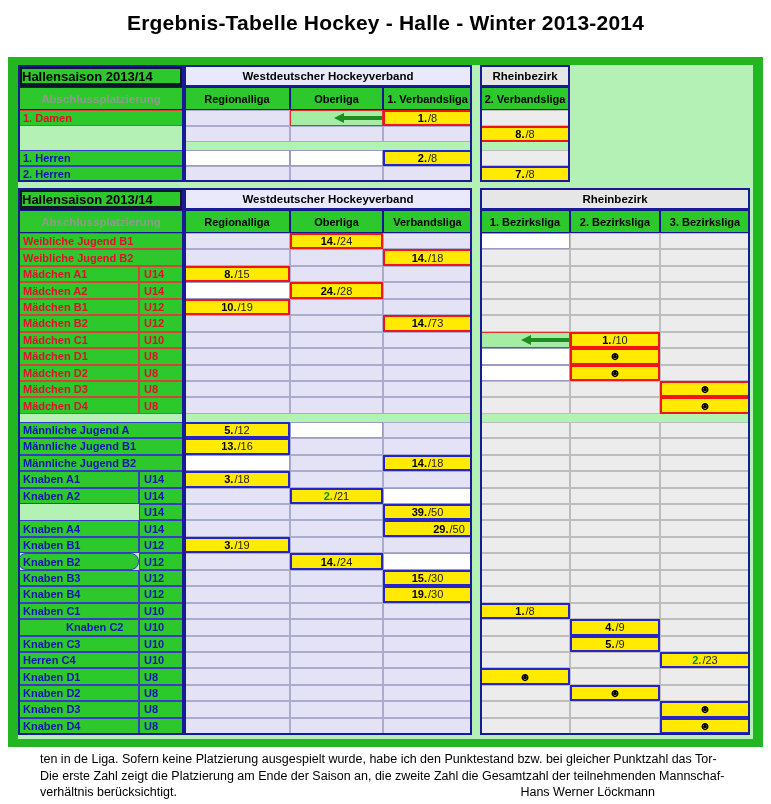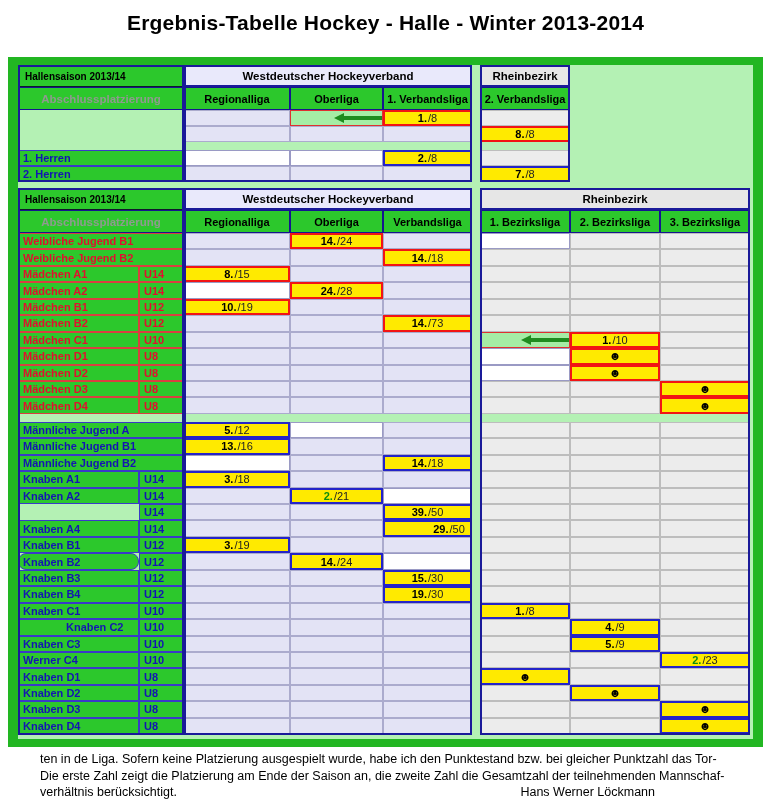--- a/index.html
+++ b/index.html
@@ -19,21 +19,21 @@
   .tbl{position:relative;display:grid;background:#B4F1B4;width:732px;}
   .tbl2{margin-top:6px;}
   .cell{
     box-sizing:border-box;display:flex;align-items:center;justify-content:center;
     font-weight:bold;font-size:11px;overflow:hidden;white-space:nowrap;color:#000;
   }
   .green{background:#2CC82C;}
   .lab{justify-content:flex-start;padding-left:4px;}
   .lab.f{color:#E0102E;border:1px solid #D84040;}
   .lab.m{color:#1414B4;border:1px solid #3A3AC8;}
-  .hdr-season{font-size:10px;justify-content:flex-start;padding-left:6px;border:1px solid #0f172a;}
+  .hdr-season{font-size:13px;justify-content:flex-start;padding-left:0;border:4px solid #0f172a;}
   .hdr-place{color:#8F9A8F;font-size:11.5px;border:1px solid #15158F;}
   .hdr-wdh{background:#E9E9FB;border:2px solid #1A1A99;font-size:11.5px;}
   .hdr-rb{background:#E6E6E6;border:2px solid #1A1A99;font-size:11.5px;}
   .hdr-league{background:#2CC82C;border:1px solid #15158F;}
   .lav{background:#E3E3F5;border:1px solid #ABABCD;}
   .gry{background:#ECECEC;border:1px solid #BDBDBD;}
   .wht{background:#FFFFFF;border:1px solid #9A9AC4;}
   .val{background:#FFEA00;}
   .val.f{border:2px solid #F21414;}
   .val.m{border:2px solid #2424C8;}
@@ -63,20 +63,21 @@
   <div class="inner" id="tables-root">
       <div class="tbl tbl1" style="grid-template-columns: 121px 45px 106px 93px 89px 8px 90px 90px 90px; grid-template-rows: 22px 23px 16px 16px 8px 16px 16px; height: 117px;">
         <div class="cell green hdr-season" style="grid-area: 1 / 1 / auto / 3;">Hallensaison 2013/14</div>
         <div class="cell hdr-wdh" style="grid-area: 1 / 3 / auto / 6;">Westdeutscher Hockeyverband</div>
         <div class="cell hdr-rb" style="grid-area: 1 / 7 / auto / 8;">Rheinbezirk</div>
         <div class="cell green hdr-place" style="grid-area: 2 / 1 / auto / 3;">Abschlussplatzierung</div>
         <div class="cell green hdr-league" style="grid-area: 2 / 3 / auto / 4;">Regionalliga</div>
         <div class="cell green hdr-league" style="grid-area: 2 / 4 / auto / 5;">Oberliga</div>
         <div class="cell green hdr-league" style="grid-area: 2 / 5 / auto / 6;">1. Verbandsliga</div>
         <div class="cell green hdr-league" style="grid-area: 2 / 7 / auto / 8;">2. Verbandsliga</div>
+        <div class="cell green lab f" style="grid-area: 3 / 1 / auto / 3;">1. Damen</div>
         <div class="cell lav" style="grid-area: 3 / 3 / auto / 4;"></div>
         <div class="cell arrcell f" style="grid-area: 3 / 4 / auto / 5;">
           <span class="arrow">
             <span class="arrow-head"></span>
             <span class="arrow-shaft"></span>
           </span>
         </div>
         <div class="cell val f" style="grid-area: 3 / 5 / auto / 6;">
           <span class="pl">1.</span>
           <span class="tt">/8</span>
@@ -384,21 +385,21 @@
         <div class="cell green lab m" style="grid-area: 28 / 2 / auto / 3;">U10</div>
         <div class="cell lav" style="grid-area: 28 / 3 / auto / 4;"></div>
         <div class="cell lav" style="grid-area: 28 / 4 / auto / 5;"></div>
         <div class="cell lav" style="grid-area: 28 / 5 / auto / 6;"></div>
         <div class="cell gry" style="grid-area: 28 / 7 / auto / 8;"></div>
         <div class="cell val m" style="grid-area: 28 / 8 / auto / 9;">
           <span class="pl">5.</span>
           <span class="tt">/9</span>
         </div>
         <div class="cell gry" style="grid-area: 28 / 9 / auto / 10;"></div>
-        <div class="cell green lab m" style="grid-area: 29 / 1 / auto / 2;">Werner C4</div>
+        <div class="cell green lab m" style="grid-area: 29 / 1 / auto / 2;">Herren C4</div>
         <div class="cell green lab m" style="grid-area: 29 / 2 / auto / 3;">U10</div>
         <div class="cell lav" style="grid-area: 29 / 3 / auto / 4;"></div>
         <div class="cell lav" style="grid-area: 29 / 4 / auto / 5;"></div>
         <div class="cell lav" style="grid-area: 29 / 5 / auto / 6;"></div>
         <div class="cell gry" style="grid-area: 29 / 7 / auto / 8;"></div>
         <div class="cell gry" style="grid-area: 29 / 8 / auto / 9;"></div>
         <div class="cell val m" style="grid-area: 29 / 9 / auto / 10;">
           <span class="pl grn">2.</span>
           <span class="tt">/23</span>
         </div>

